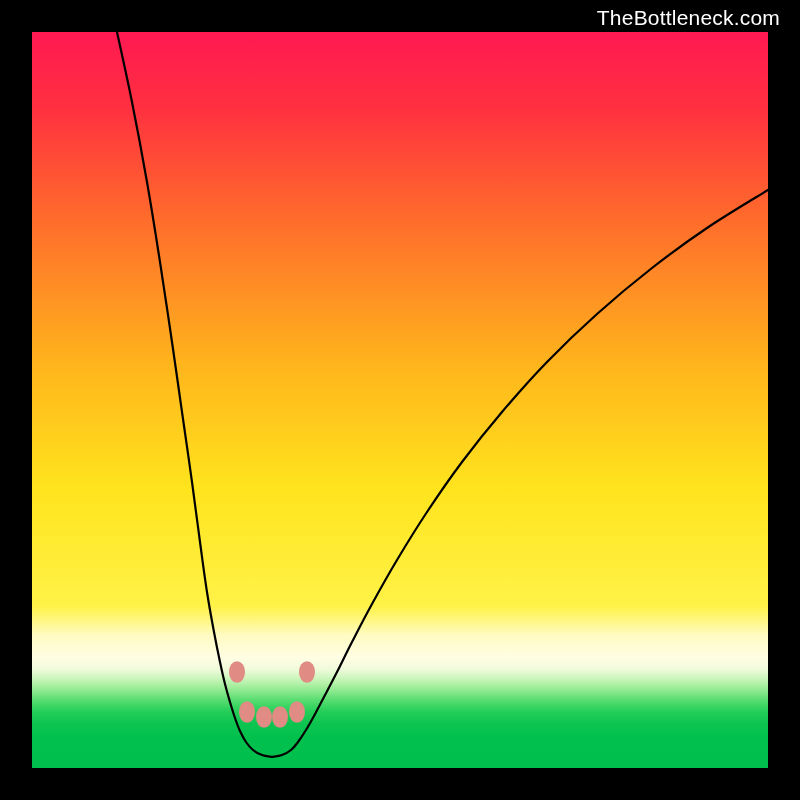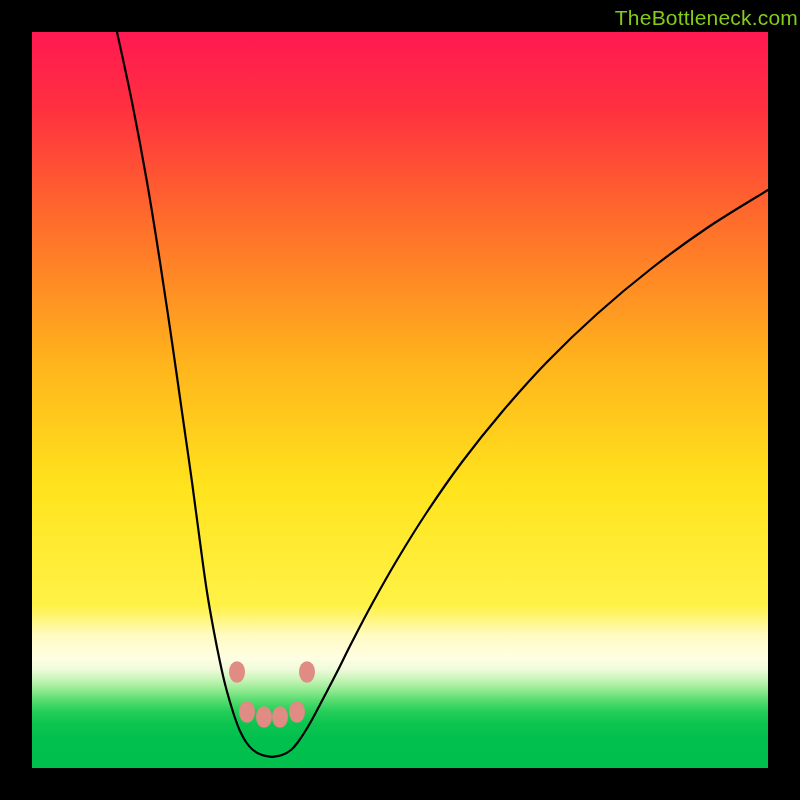--- a/index.html
+++ b/index.html
@@ -22,22 +22,22 @@
   .plot {
     position: absolute;
     left: 0;
     top: 0;
     width: 736px;
     height: 736px;
   }
   .watermark {
     position: absolute;
     top: 6px;
-    right: 2px;
-    color: #84cc16;
+    right: 20px;
+    color: #ffffff;
     font-size: 21px;
     font-weight: 500;
     letter-spacing: 0.2px;
   }
 </style>
 </head>
 <body>
 
 <div class="watermark">TheBottleneck.com</div>
 

